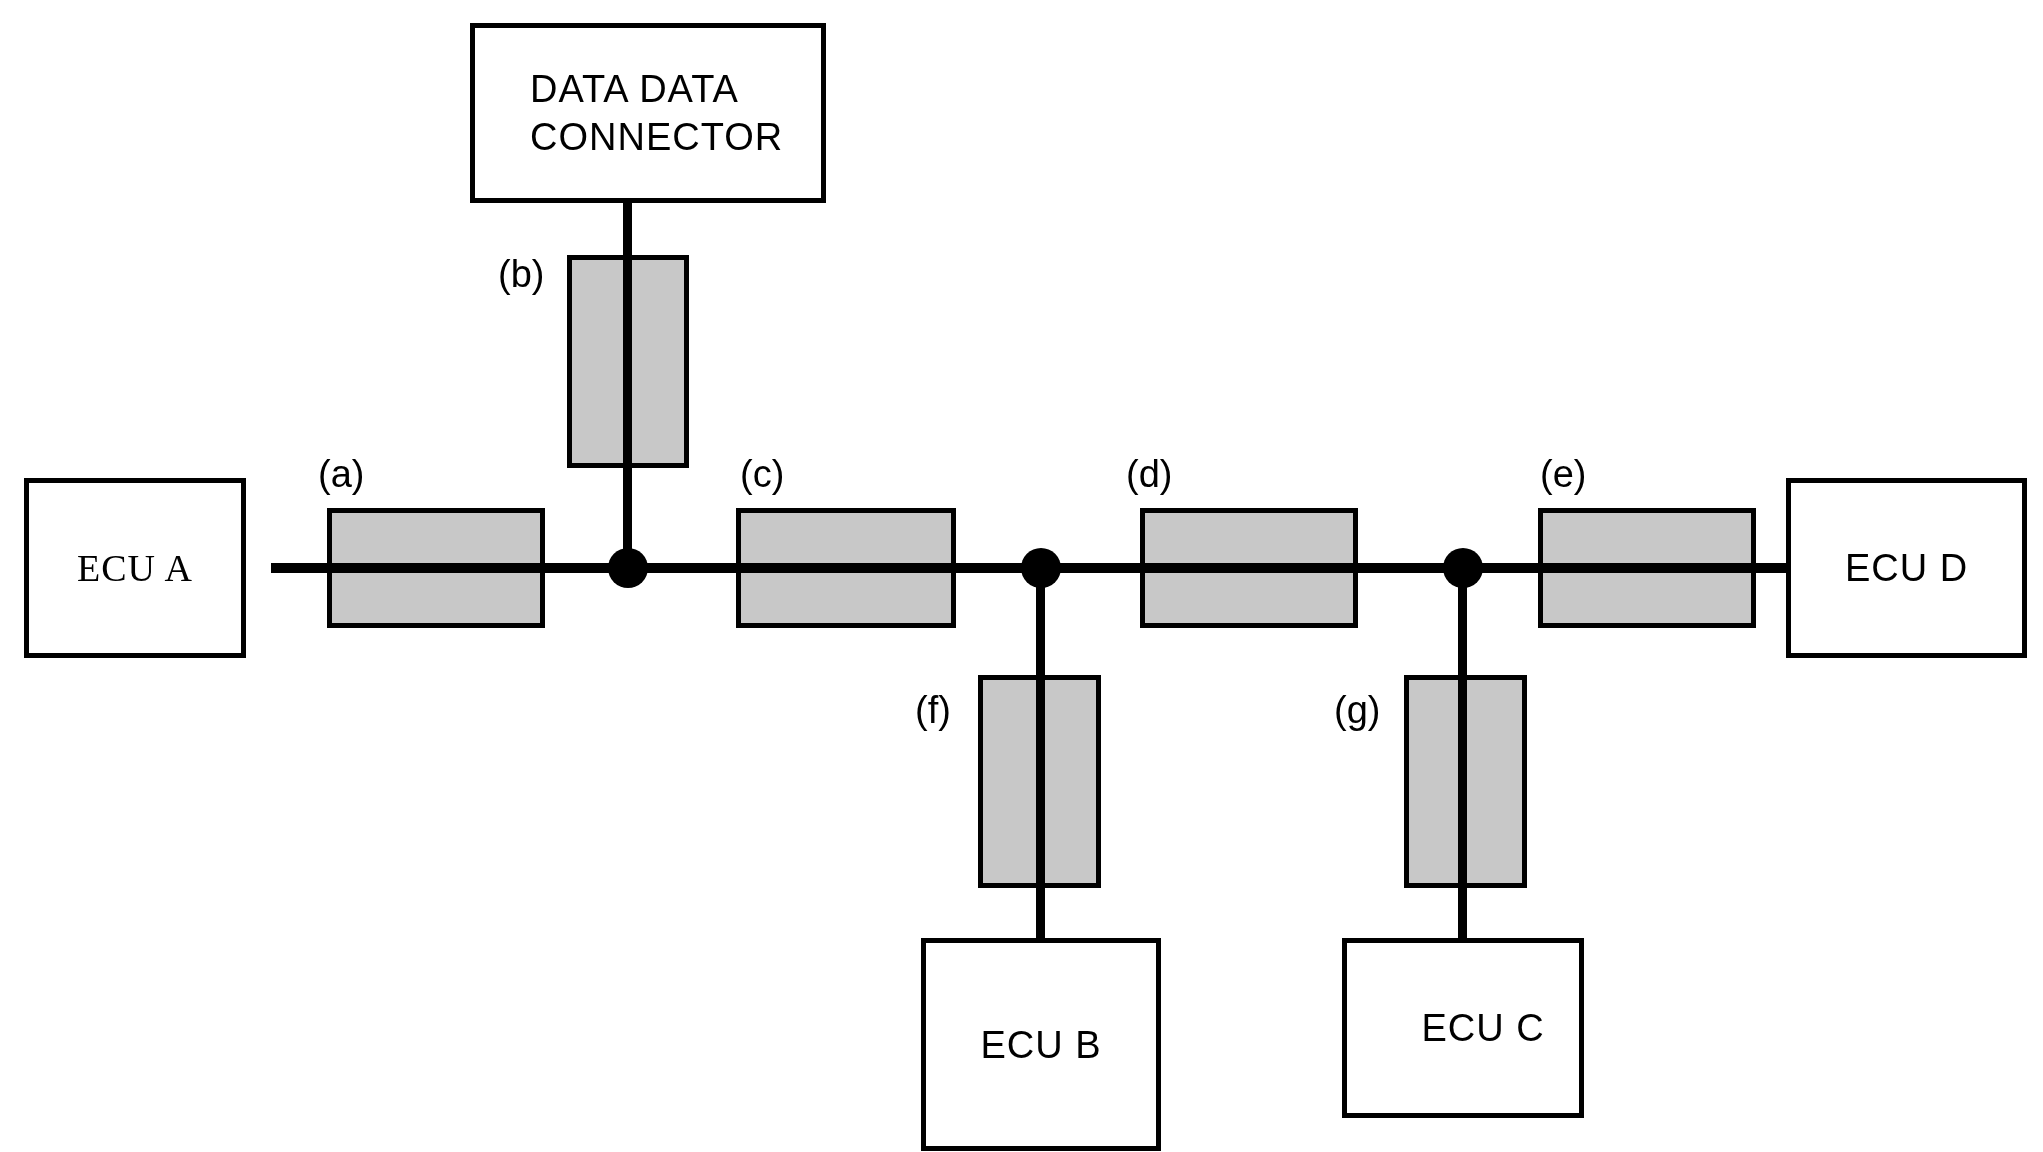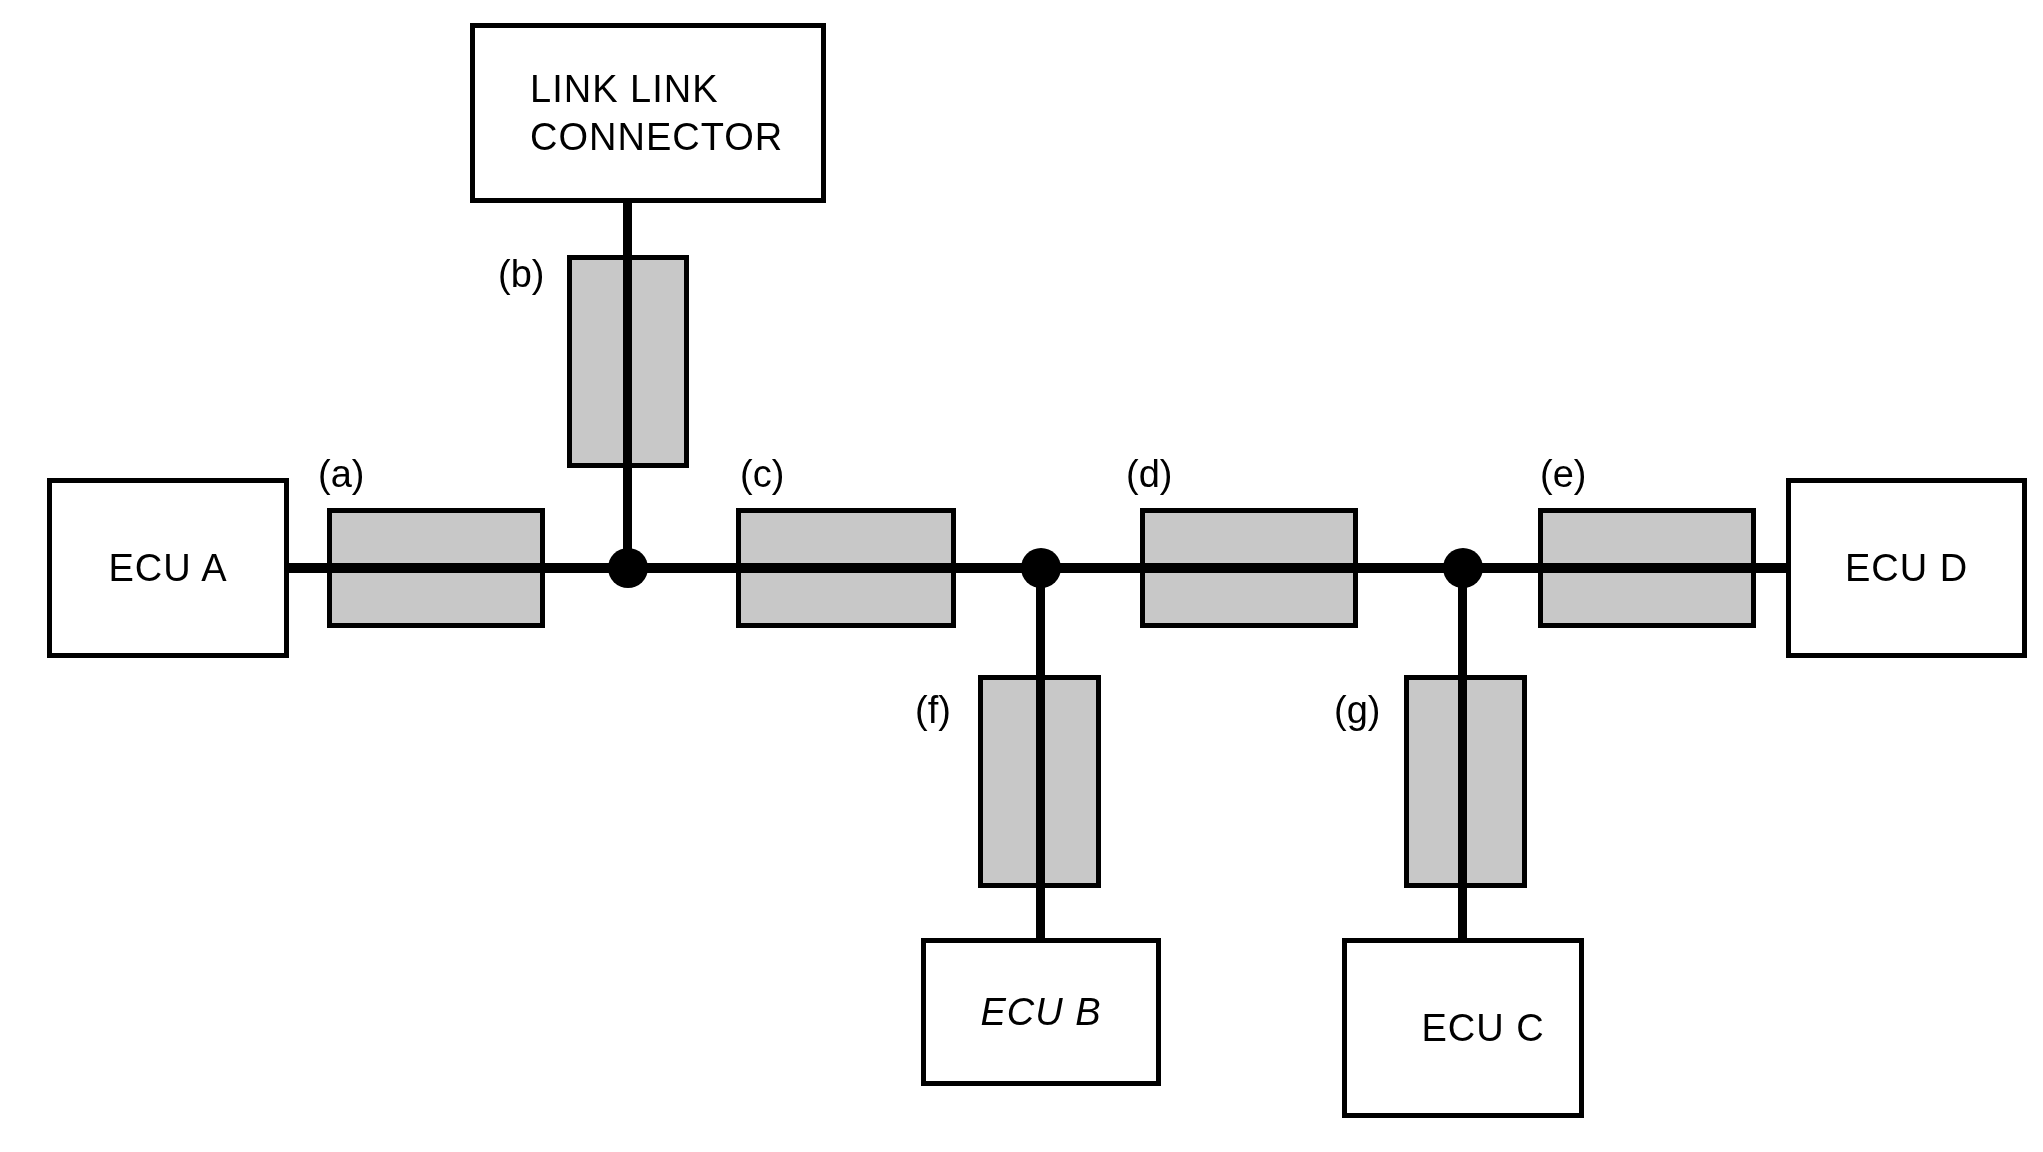--- a/index.html
+++ b/index.html
@@ -79,33 +79,33 @@
   <div class="harness" style="left:1140px; top:508px; width:218px; height:120px;"></div>
   <div class="harness" style="left:1538px; top:508px; width:218px; height:120px;"></div>
   <div class="harness" style="left:978px; top:675px; width:123px; height:213px;"></div>
   <div class="harness" style="left:1404px; top:675px; width:123px; height:213px;"></div>
 
   <div class="junction" style="left:608px; top:548px;"></div>
   <div class="junction" style="left:1021px; top:548px;"></div>
   <div class="junction" style="left:1443px; top:548px;"></div>
 
   <div class="node-box left-text" style="left:470px; top:23px; width:356px; height:180px;">
-    <span class="node-label">LINK LINK
+    <span class="node-label">DATA DATA
 CONNECTOR</span>
   </div>
 
-  <div class="node-box" style="left:47px; top:478px; width:242px; height:180px;">
+  <div class="node-box" style="left:24px; top:478px; width:222px; height:180px;font-family:Liberation Serif, serif;">
     <span class="node-label">ECU A</span>
   </div>
 
   <div class="node-box" style="left:1786px; top:478px; width:241px; height:180px;">
     <span class="node-label">ECU D</span>
   </div>
 
-  <div class="node-box" style="left:921px; top:938px; width:240px; height:148px;font-style:italic;">
+  <div class="node-box" style="left:921px; top:938px; width:240px; height:213px;">
     <span class="node-label">ECU B</span>
   </div>
 
   <div class="node-box" style="left:1342px; top:938px; width:242px; height:180px;padding-left:40px;">
     <span class="node-label">ECU C</span>
   </div>
 
   <div class="seg-label" style="left:318px; top:452px;">(a)</div>
   <div class="seg-label" style="left:498px; top:252px;">(b)</div>
   <div class="seg-label" style="left:740px; top:452px;">(c)</div>

